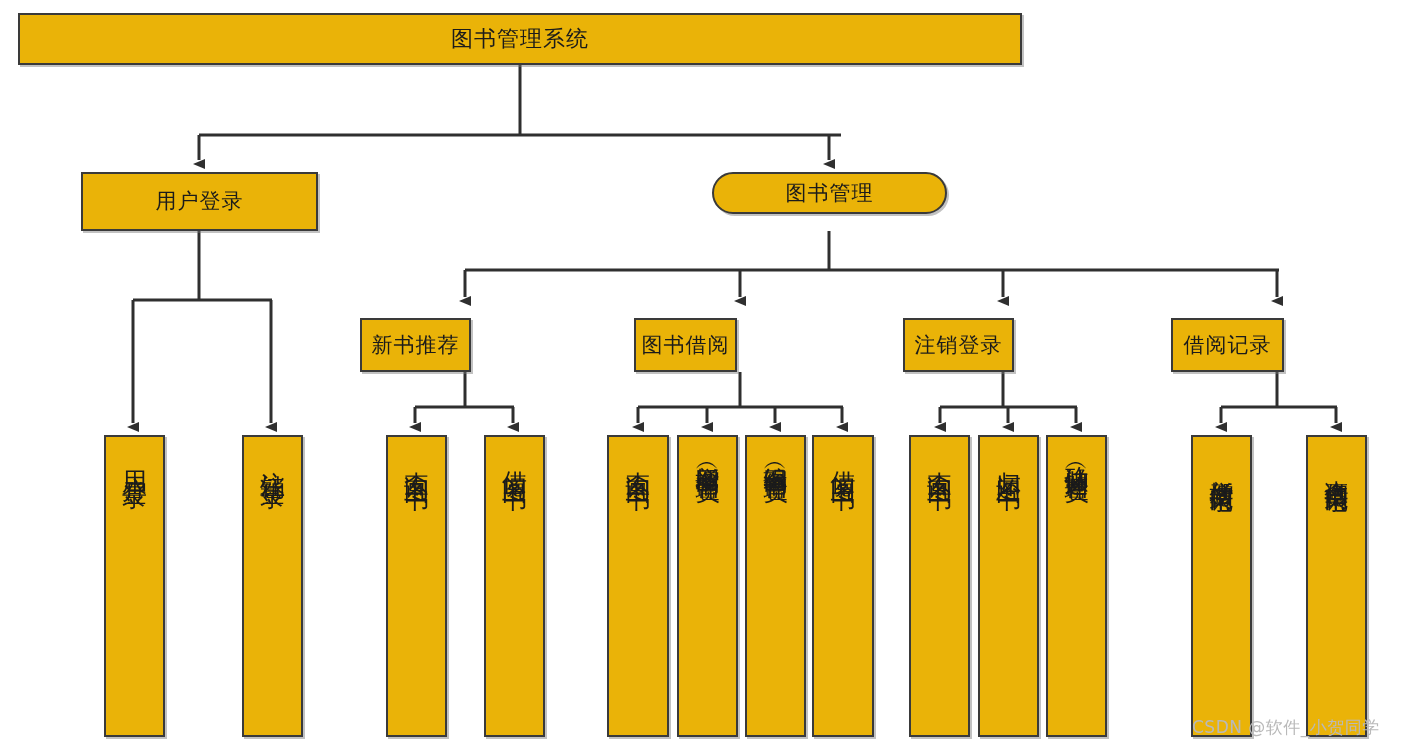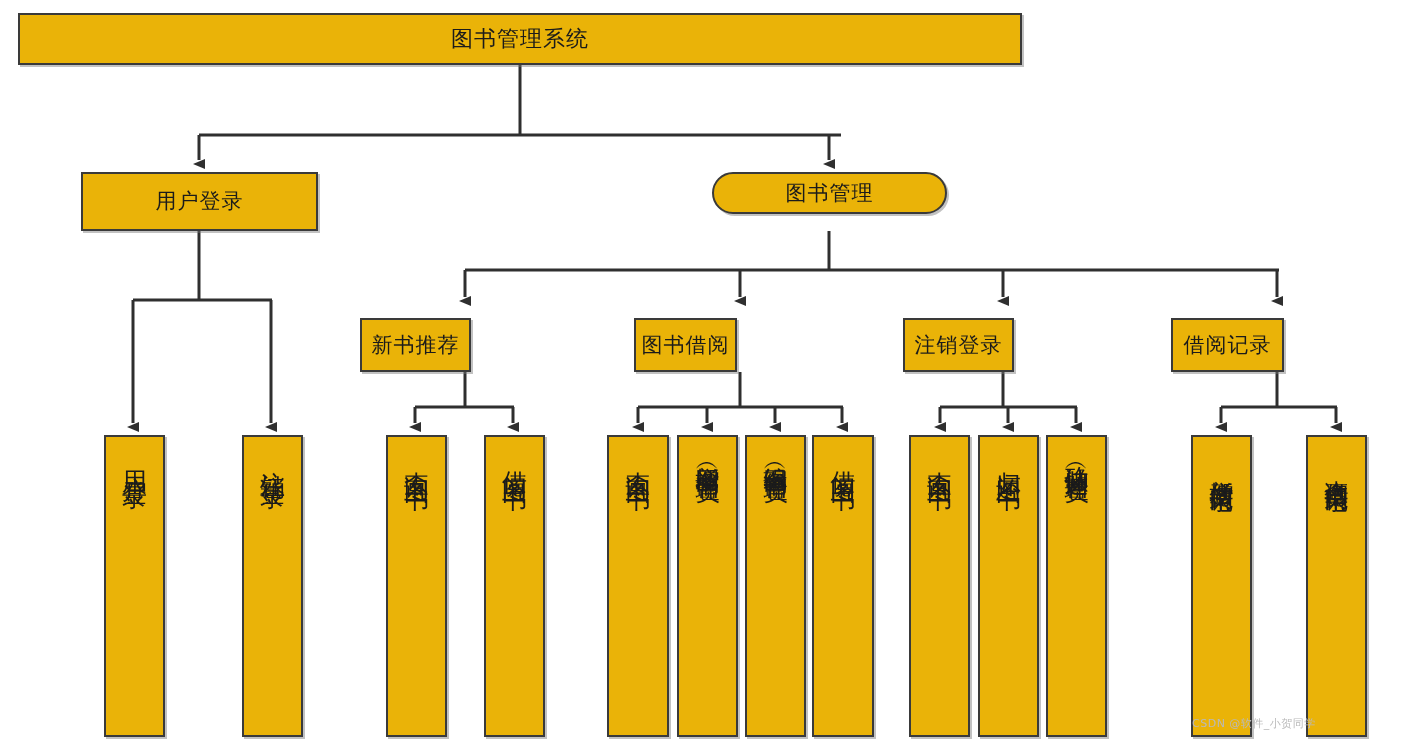--- a/index.html
+++ b/index.html
@@ -58,21 +58,21 @@
     font-size: 25px;
     line-height: 1;
     letter-spacing: 5px;
     white-space: nowrap;
   }
   .v-node.tight .lbl { font-size: 24px; letter-spacing: 2px; }
   #watermark {
     position: absolute;
     left: 1192px;
     top: 716px;
-    font-size: 11px;
+    font-size: 17px;
     color: #b9b9b9;
     white-space: nowrap;
     letter-spacing: 0.5px;
   }
 </style>
 </head>
 <body>
 
 <div id="stage">
 

